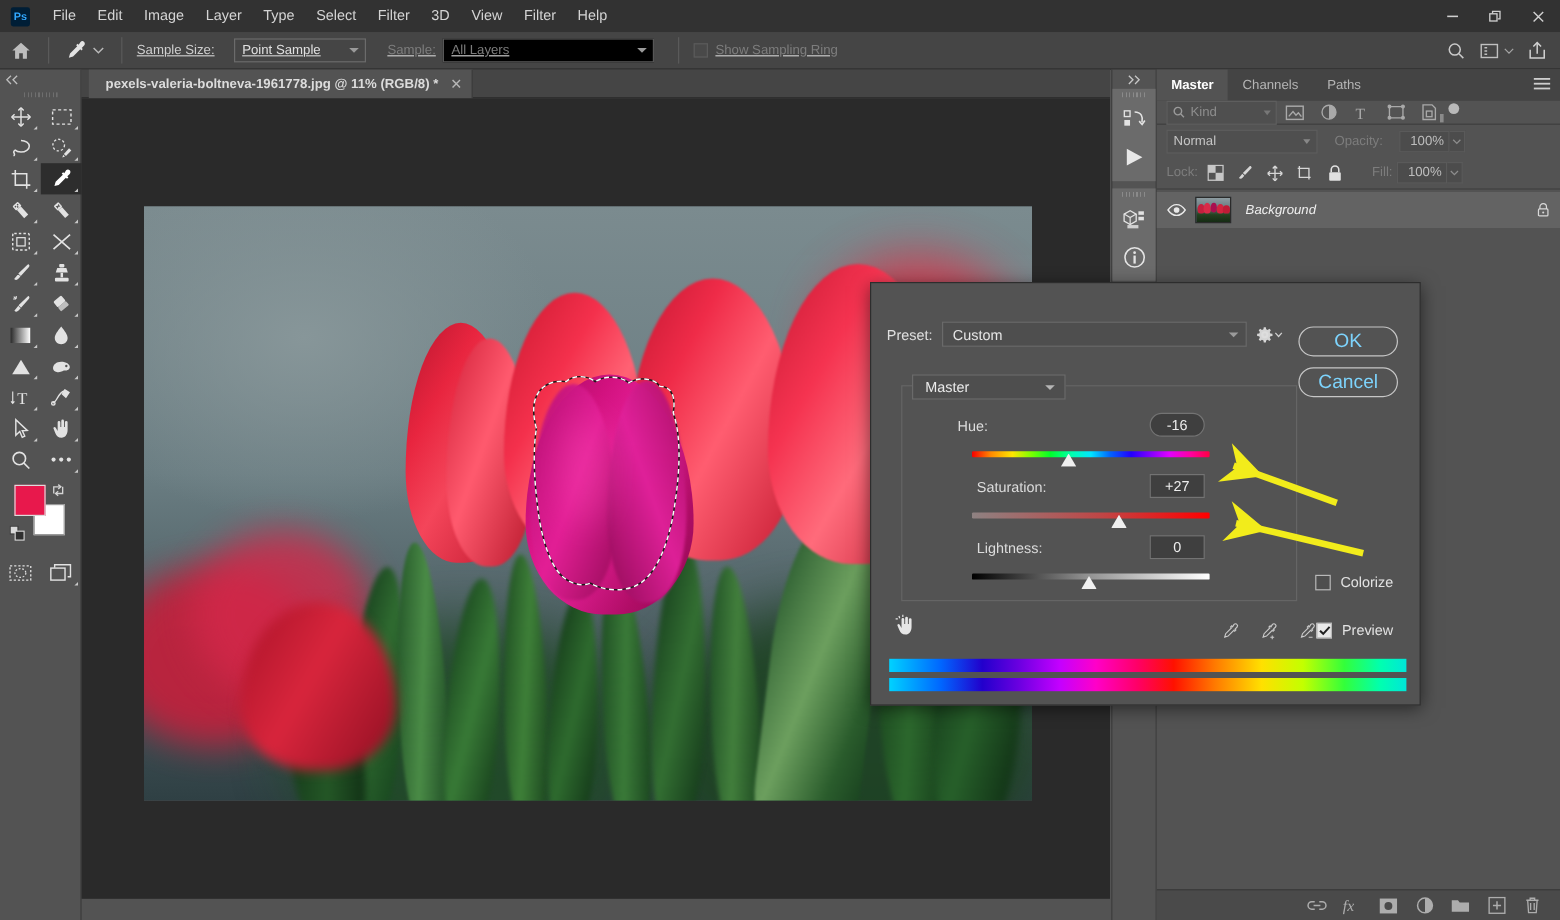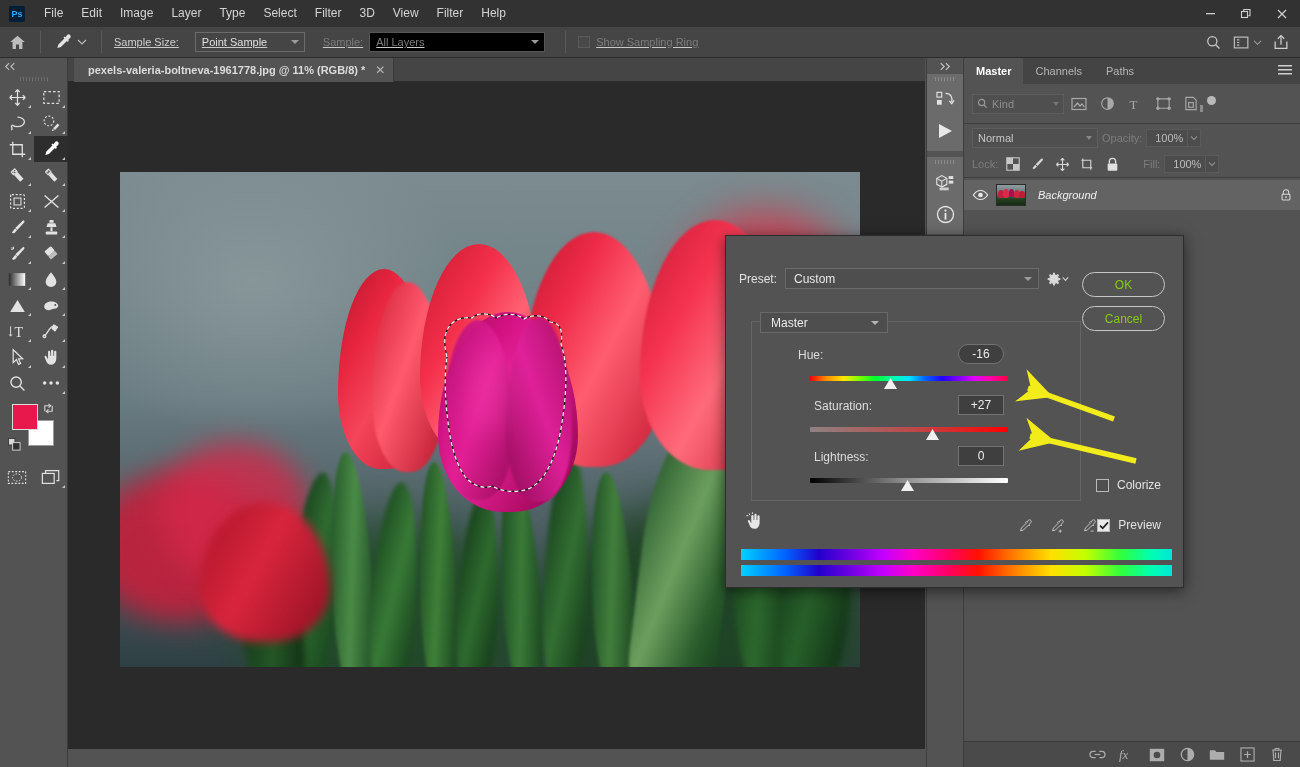--- a/index.html
+++ b/index.html
@@ -159,37 +159,37 @@
   }
   .panel-tabs {
     height: 26px; background: #444444; display: flex; align-items: stretch; position: relative;
   }
   .ptab {
     padding: 0 12px; display: flex; align-items: center; font-size: 11px; color: #b5b5b5;
   }
   .ptab.active { background: #535353; color: #ffffff; font-weight: bold; }
   .panel-menu { position: absolute; right: 8px; top: 7px; }
   .filterrow {
-    height: 40px; display: flex; align-items: center; gap: 2px; padding: 0 8px;
+    height: 20px; display: flex; align-items: center; gap: 2px; padding: 0 8px;
     border-bottom: 1px solid #3f3f3f;
   }
   .kindsel {
     width: 92px; height: 20px; border: 1px solid #5e5e5e; background: #4f4f4f;
     display: flex; align-items: center; gap: 4px; padding: 0 4px; position: relative;
     color: #8d8d8d; font-size: 11px;
   }
   .kindsel .caret {
     position: absolute; right: 4px; width: 0; height: 0;
     border-left: 3px solid transparent; border-right: 3px solid transparent; border-top: 4px solid #777;
   }
   .fbtn { width: 26px; height: 22px; display: flex; align-items: center; justify-content: center; }
   .toggle-dot { width: 9px; height: 9px; border-radius: 50%; background: #b9b9b9; margin-left: 4px; }
   .toggle-stem { width: 3px; height: 7px; background: #8b8b8b; margin-left: -6px; margin-top: 9px; }
   .blendrow {
-    height: 27px; display: flex; align-items: center; gap: 4px; padding: 0 8px;
+    height: 27px; display: flex; align-items: center; gap: 14px; padding: 0 8px;
   }
   .blendsel {
     width: 126px; height: 20px; border: 1px solid #5e5e5e; background: #4f4f4f;
     display: flex; align-items: center; padding: 0 16px 0 5px; position: relative;
     color: #c5c5c5; font-size: 11px;
   }
   .blendsel .caret { position: absolute; right: 5px; width: 0; height: 0;
     border-left: 3px solid transparent; border-right: 3px solid transparent; border-top: 4px solid #888; }
   .numfield {
     height: 18px; border: 1px solid #5a5a5a; background: #4c4c4c; color: #bdbdbd;
@@ -233,21 +233,21 @@
   .dlg-body { position: relative; height: 330px; }
   .preset-row { position: absolute; left: 13px; top: 32px; display: flex; align-items: center; gap: 8px; }
   .preset-sel {
     width: 254px; height: 21px; border: 1px solid #6a6a6a; background: #4e4e4e; position: relative;
     display: flex; align-items: center; padding-left: 8px; font-size: 12px; color: #e6e6e6;
   }
   .preset-sel .caret { position: absolute; right: 6px; width: 0; height: 0;
     border-left: 4px solid transparent; border-right: 4px solid transparent; border-top: 4px solid #9b9b9b; }
   .dlg-btn {
     position: absolute; right: 18px; width: 83px; height: 25px; border: 1px solid #c6c6c6;
-    border-radius: 13px; background: transparent; color: #84cc16; font-size: 12px;
+    border-radius: 13px; background: transparent; color: #7dd3fc; font-size: 16px;
     display: flex; align-items: center; justify-content: center;
   }
   .fs-box {
     position: absolute; left: 25px; top: 85px; width: 330px; height: 180px;
     border: 1px solid #656565;
   }
   .chan-sel {
     position: absolute; left: 34px; top: 76px; width: 128px; height: 21px;
     border: 1px solid #6a6a6a; background: #4e4e4e; display: flex; align-items: center;
     padding-left: 10px; font-size: 12px; color: #eaeaea;

